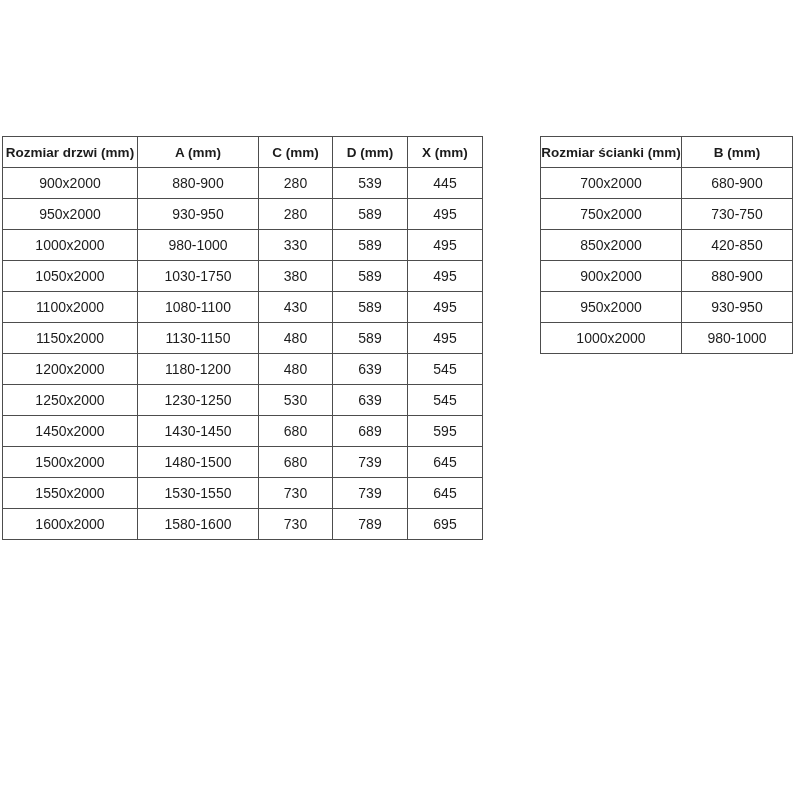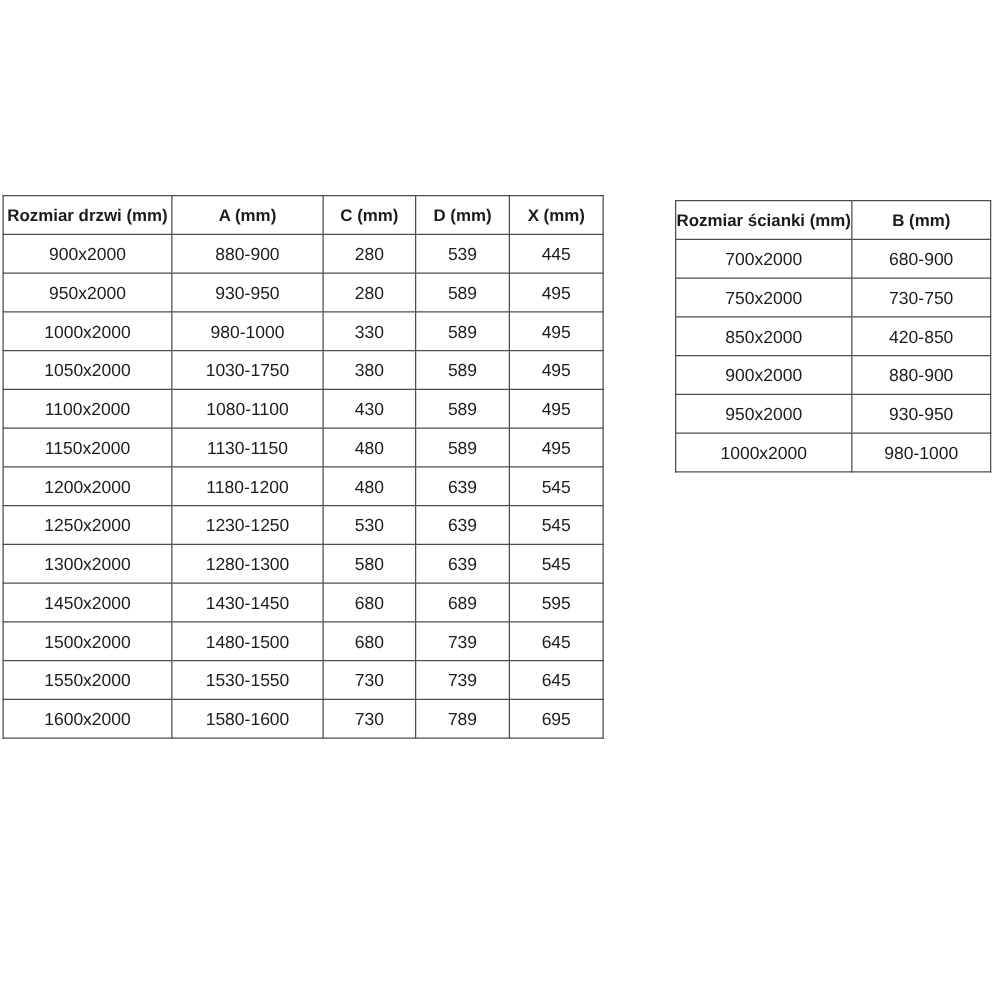--- a/index.html
+++ b/index.html
@@ -30,31 +30,31 @@
     color: #1c1c1c;
     white-space: nowrap;
     overflow: hidden;
   }
   th {
     font-weight: bold;
     font-size: 13.5px;
   }
   #door-table {
     left: 2px;
-    top: 156px;
+    top: 136px;
     width: 480px;
   }
   #door-table col:nth-child(1) { width: 135px; }
   #door-table col:nth-child(2) { width: 121px; }
   #door-table col:nth-child(3) { width: 74px; }
   #door-table col:nth-child(4) { width: 75px; }
   #door-table col:nth-child(5) { width: 75px; }
   #wall-table {
     left: 540px;
-    top: 160px;
+    top: 136px;
     width: 252px;
   }
   #wall-table col:nth-child(1) { width: 141px; }
   #wall-table col:nth-child(2) { width: 111px; }
 </style>
 </head>
 <body>
 
 <table id="door-table">
   <colgroup>
@@ -124,27 +124,20 @@
         <td>545</td>
       </tr>
       <tr>
         <td>1250x2000</td>
         <td>1230-1250</td>
         <td>530</td>
         <td>639</td>
         <td>545</td>
       </tr>
       <tr>
-        <td>1300x2000</td>
-        <td>1280-1300</td>
-        <td>580</td>
-        <td>639</td>
-        <td>545</td>
-      </tr>
-      <tr>
         <td>1450x2000</td>
         <td>1430-1450</td>
         <td>680</td>
         <td>689</td>
         <td>595</td>
       </tr>
       <tr>
         <td>1500x2000</td>
         <td>1480-1500</td>
         <td>680</td>

